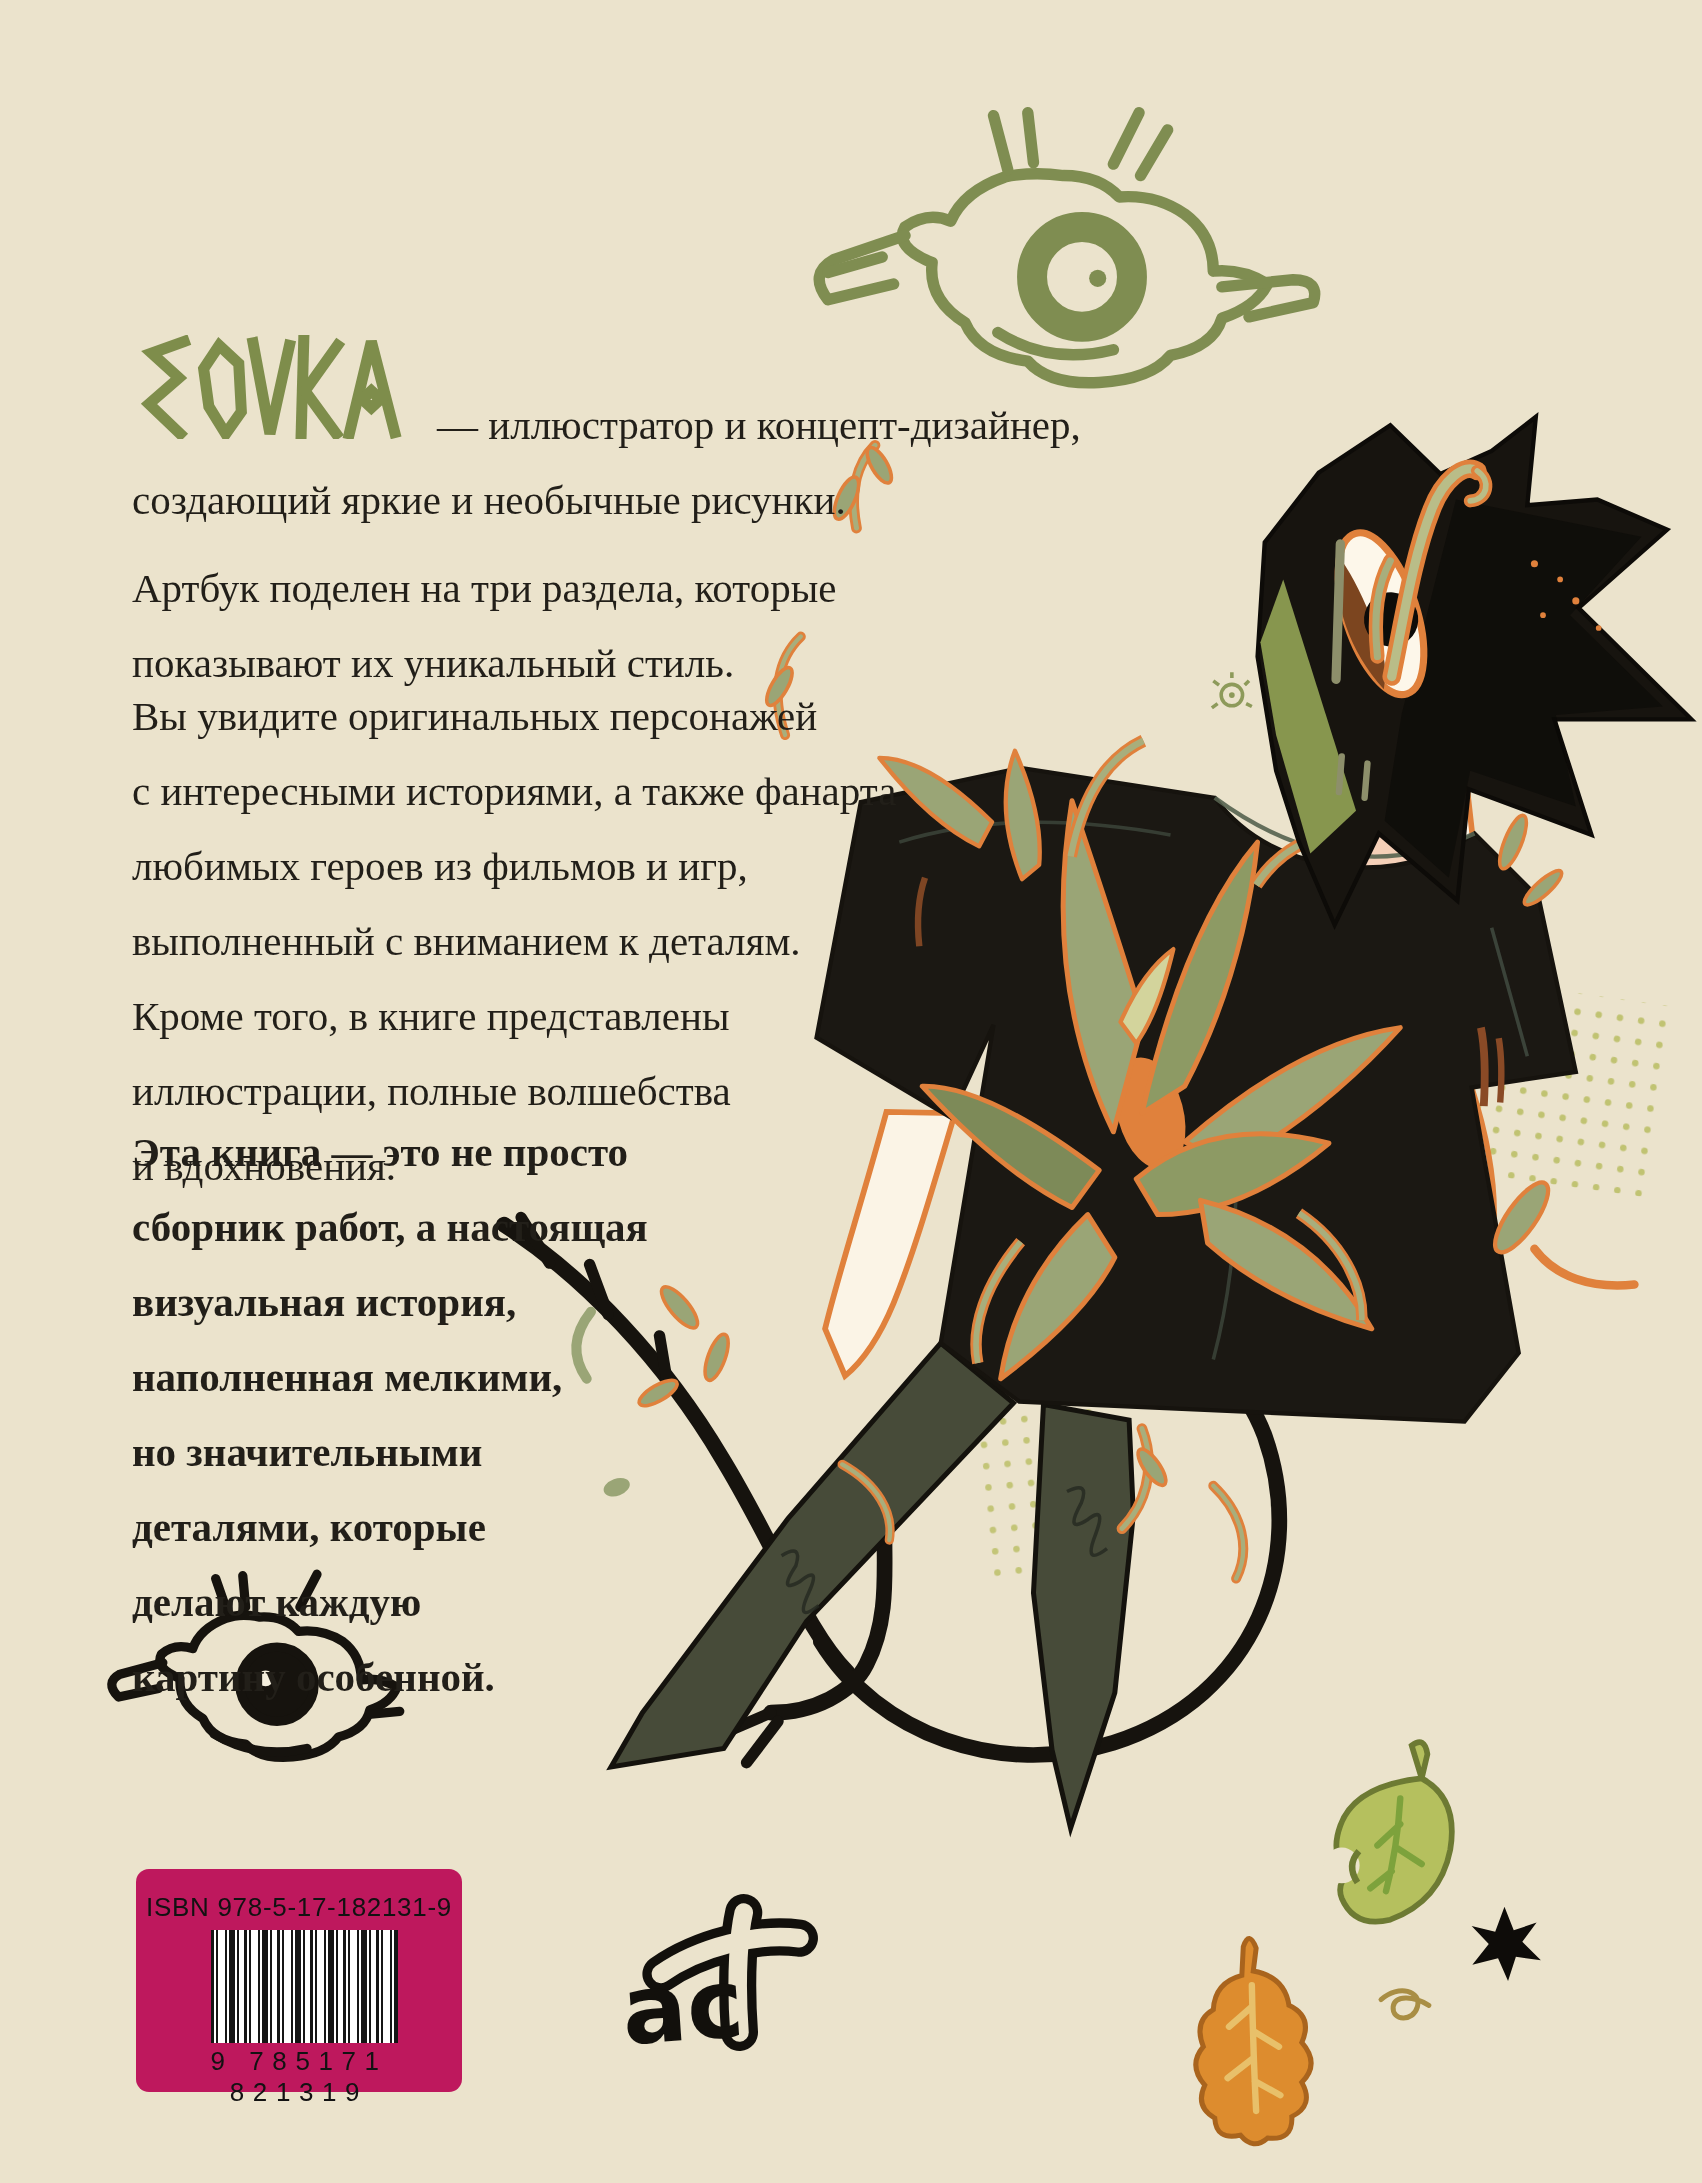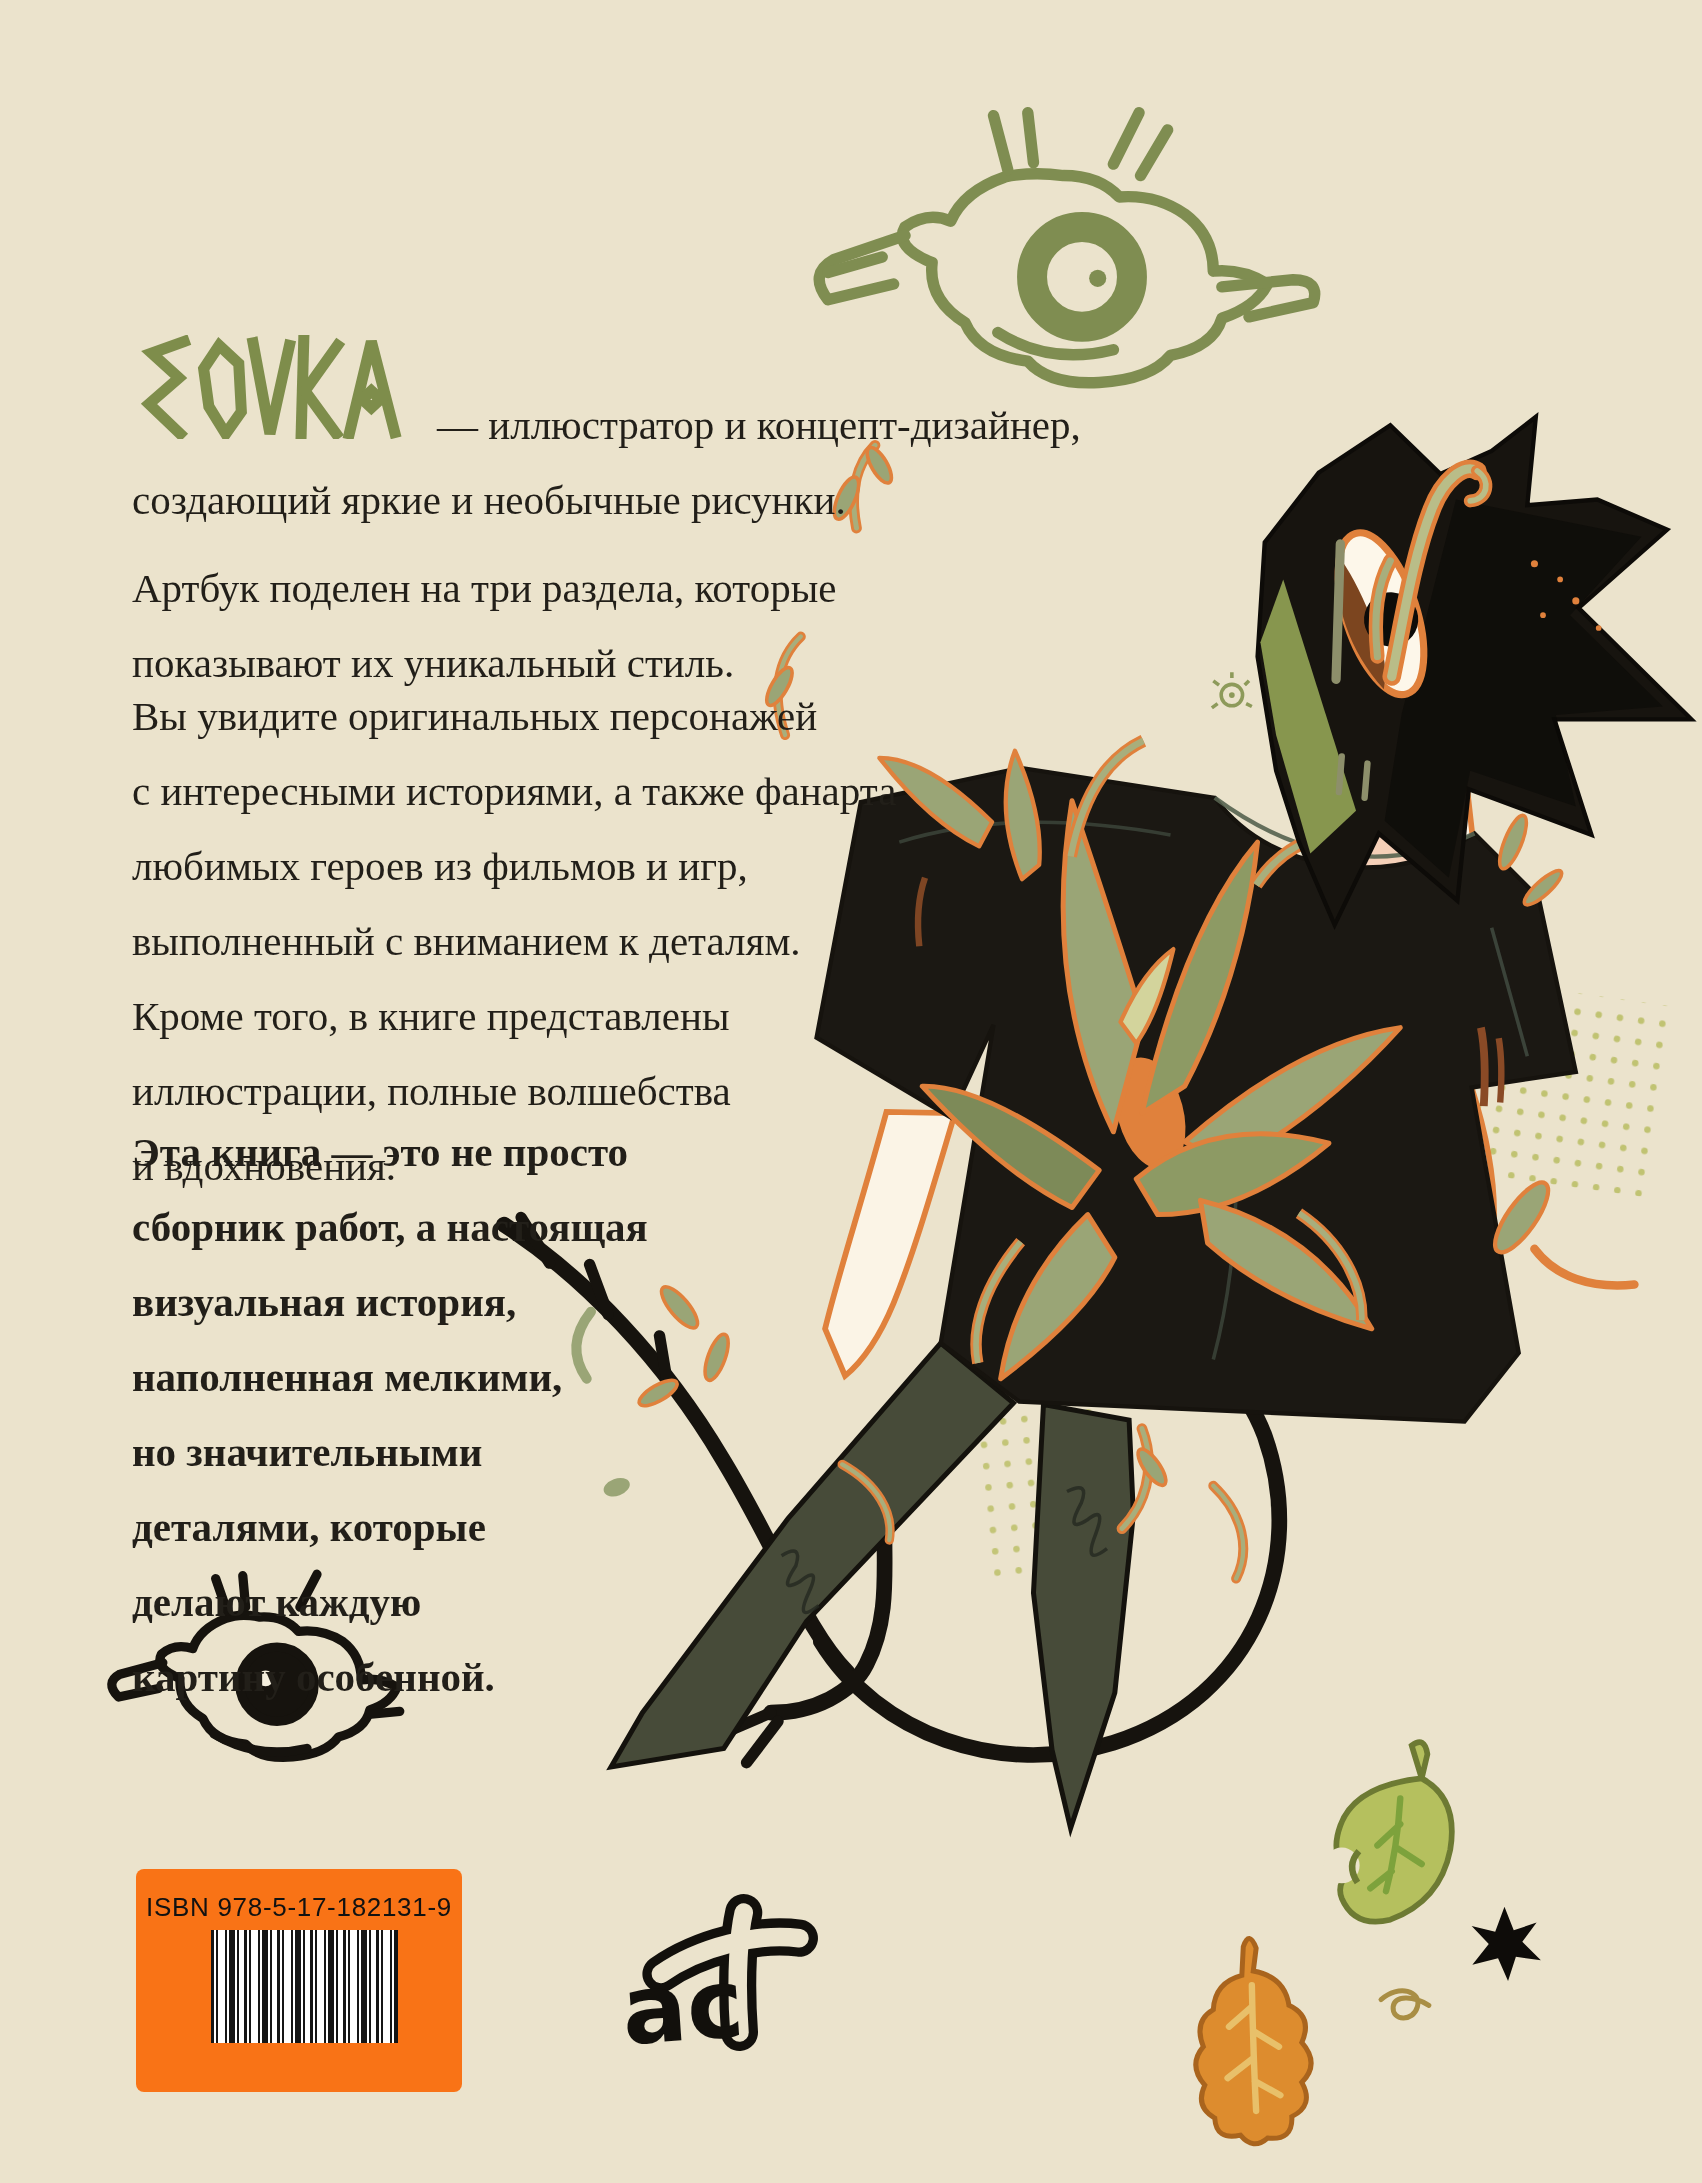--- a/index.html
+++ b/index.html
@@ -15,21 +15,21 @@
     font-size:41px;line-height:75px;color:#221f19;white-space:pre-line;}
   .intro{top:335px;}
   .sovka{display:inline-block;width:285px;height:104px;margin-right:20px;vertical-align:baseline;}
   .p2{top:551px;}
   .p3{top:679px;}
   .p4{top:1115px;font-weight:bold;}
   .visually-hidden{position:absolute;width:0.7px;height:0.7px;overflow:hidden;clip:rect(0 0 0 0);white-space:nowrap;}
   
   .isbn-card{
     position:absolute;left:136px;top:1869px;width:326px;height:223px;
-    background:#f97316;border-radius:8px;
+    background:#be185d;border-radius:13px;
     font-family:"Liberation Sans", sans-serif;color:#121212;
   }
   .isbn-label{position:absolute;top:23px;left:0;width:100%;text-align:center;
     font-size:26px;letter-spacing:0.7px;}
   .barcode{
     position:absolute;left:75px;top:61px;width:187px;height:113px;
     background-color:#ffffff;
     background-image:
       repeating-linear-gradient(90deg,
         #151515 0 2.9px,  rgba(0,0,0,0) 2.9px 5px,
@@ -278,16 +278,17 @@
 наполненная мелкими,
 но значительными
 деталями, которые
 делают каждую
 картину особенной.</p>
   </div>
 
   <div class="isbn-card">
     <div class="isbn-label">ISBN 978-5-17-182131-9</div>
     <div class="barcode"></div>
+    <div class="isbn-digits">9 785171 821319</div>
   </div>
 
 </div>
 
 
 </body></html>

